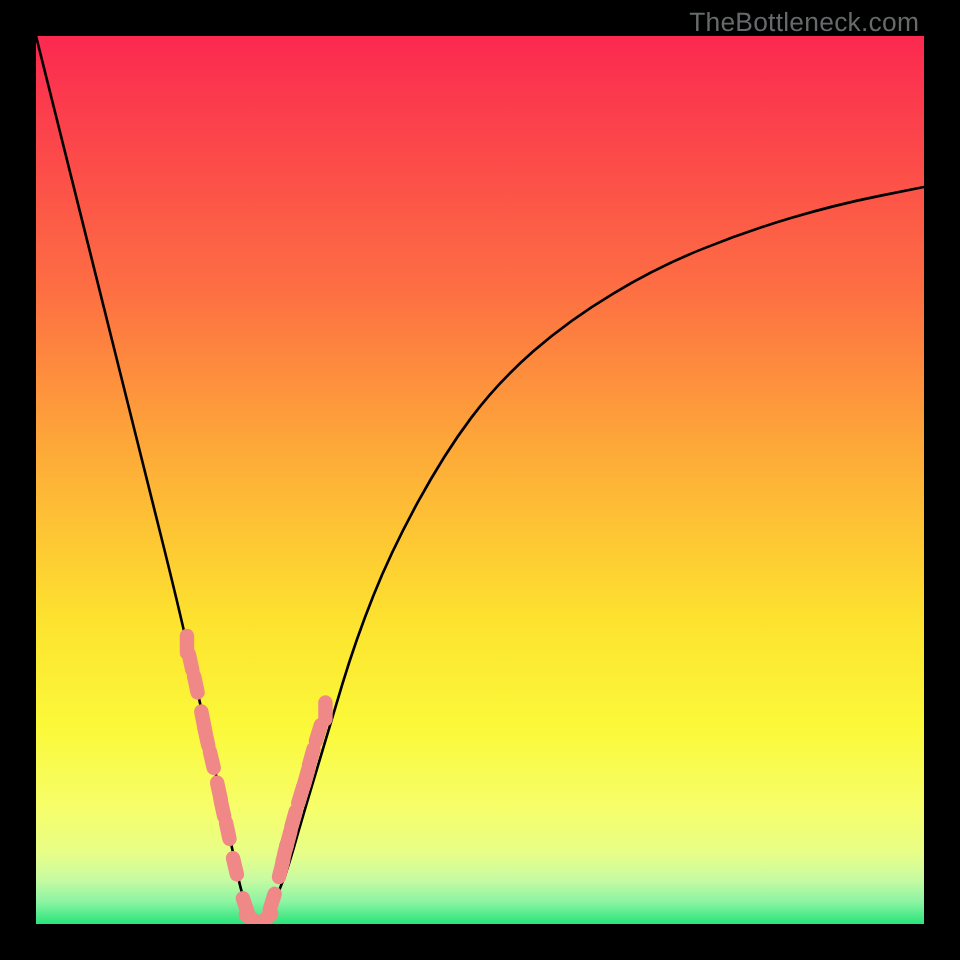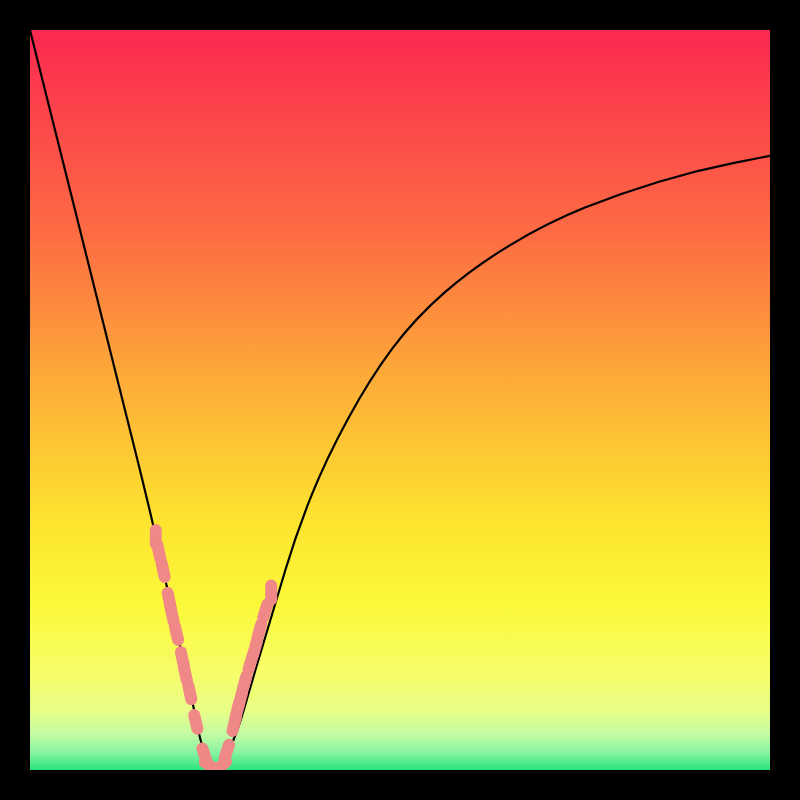--- a/index.html
+++ b/index.html
@@ -100,14 +100,15 @@
           <rect x="214.5" y="619.7" width="12" height="26" rx="6" ry="6" fill="#ef8886" transform="rotate(-163.4 220.5 632.7)"></rect>
           <rect x="219.0" y="604.9" width="12" height="26" rx="6" ry="6" fill="#ef8886" transform="rotate(-164.4 225.0 617.9)"></rect>
           <rect x="223.4" y="587.9" width="12" height="26" rx="6" ry="6" fill="#ef8886" transform="rotate(-164.4 229.4 600.9)"></rect>
           <rect x="229.3" y="567.9" width="12" height="26" rx="6" ry="6" fill="#ef8886" transform="rotate(-162.9 235.3 580.9)"></rect>
           <rect x="235.2" y="549.4" width="12" height="26" rx="6" ry="6" fill="#ef8886" transform="rotate(0.0 241.2 562.4)"></rect>
         </g>
     </svg>
 
   </div>
 
+  <div class="watermark">TheBottleneck.com</div>
 
 </div>
 
 </body></html>

